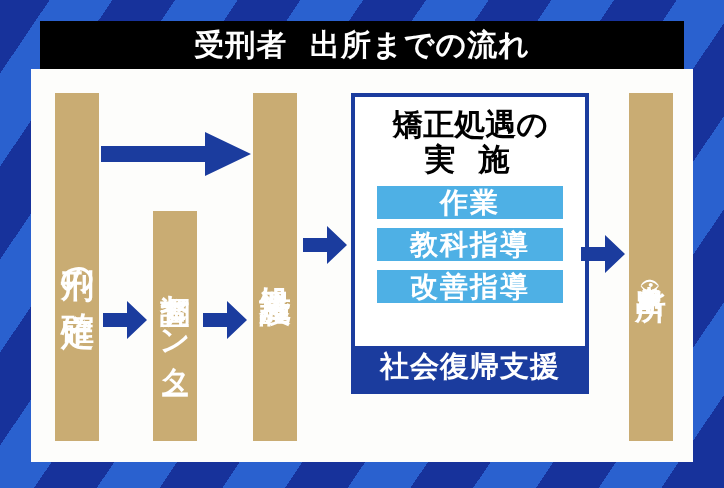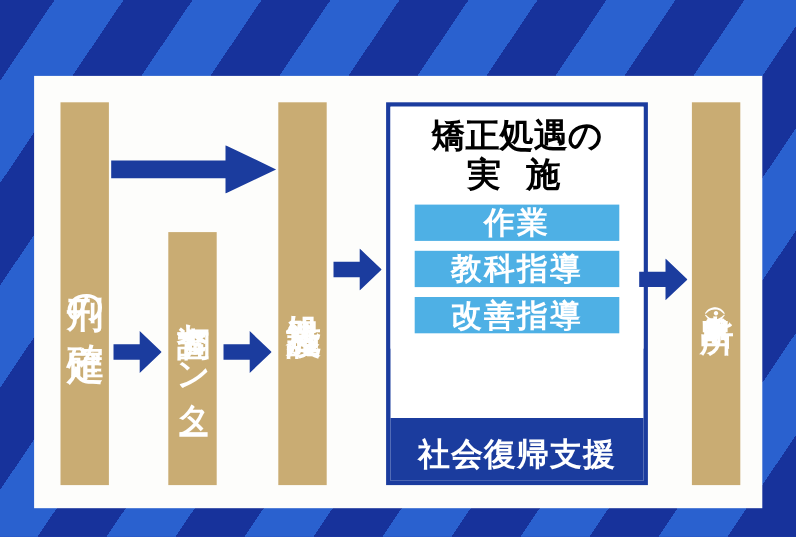--- a/index.html
+++ b/index.html
@@ -112,21 +112,21 @@
     position: absolute;
     display: block;
   }
 
   
   .panel {
     position: absolute;
     left: 320px;
     top: 24px;
     width: 238px;
-    height: 348px;
+    height: 301px;
     border: 4px solid #1b3c9e;
     background: #ffffff;
     box-sizing: border-box;
     display: flex;
     flex-direction: column;
   }
   .panel-top {
     flex: 0 0 auto;
     padding: 10px 6px 6px 6px;
     background: #ffffff;
@@ -162,21 +162,21 @@
     align-items: center;
     justify-content: center;
     letter-spacing: 2px;
     box-sizing: border-box;
   }
   .panel-footer {
     margin-top: auto;
     background: #1b3c9e;
     color: #ffffff;
     text-align: center;
-    padding: 18px 2px 7px 2px;
+    padding: 5px 2px 7px 2px;
     box-sizing: border-box;
   }
   .footer-main {
     font-size: 29px;
     font-weight: bold;
     line-height: 1.1;
     letter-spacing: 1px;
     display: block;
   }
   .footer-sub {
@@ -186,20 +186,23 @@
     letter-spacing: -0.5px;
     display: block;
     margin-top: 1px;
   }
 </style>
 </head>
 <body>
 
 <div class="stage">
 
+  <div class="title-bar">
+    <div class="title-text">受刑者  出所までの流れ</div>
+  </div>
 
   <div class="card">
 
     <div class="vbox vbox-kei">
       <div class="vlabel">刑の確定</div>
     </div>
 
     <div class="vbox vbox-center">
       <div class="vlabel">調査センター</div>
     </div>

